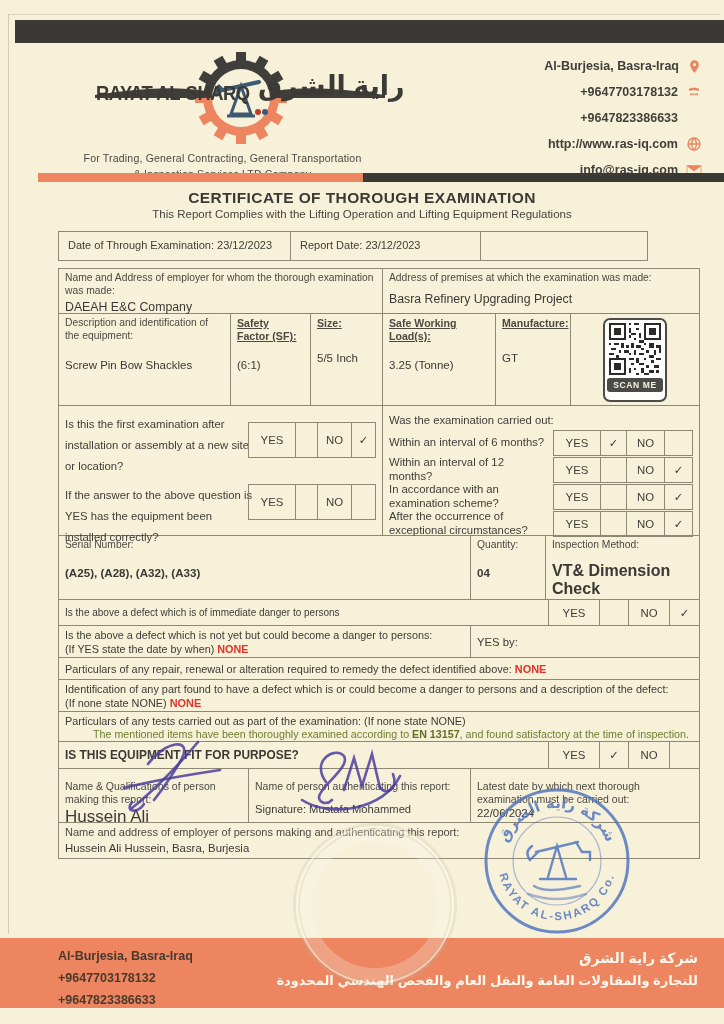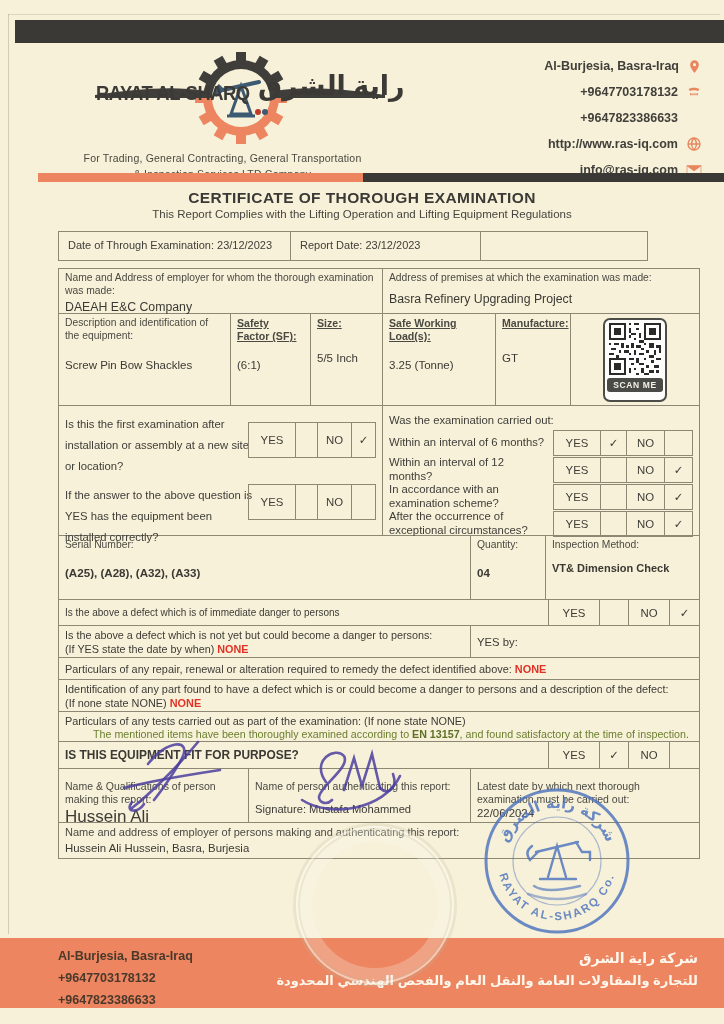--- a/index.html
+++ b/index.html
@@ -372,21 +372,21 @@
       <div class="cell br c-ser">
         <div class="lbl">Serial Number:</div>
         <div class="val bold">(A25), (A28), (A32), (A33)</div>
       </div>
       <div class="cell br c-qty">
         <div class="lbl">Quantity:</div>
         <div class="val bold">04</div>
       </div>
       <div class="cell c-met">
         <div class="lbl">Inspection Method:</div>
-        <div class="val bold" style="margin-top:10px;font-size:11px">VT&amp; Dimension Check</div>
+        <div class="val bold" style="margin-top:10px;font-size:16px">VT&amp; Dimension Check</div>
       </div>
     </div>
 
     <div class="row r5">
       <div class="cell br c-dq">Is the above a defect which is of immediate danger to persons</div>
       <div class="g5">
         <span>YES</span>
         <span></span>
         <span>NO</span>
         <span>✓</span>

